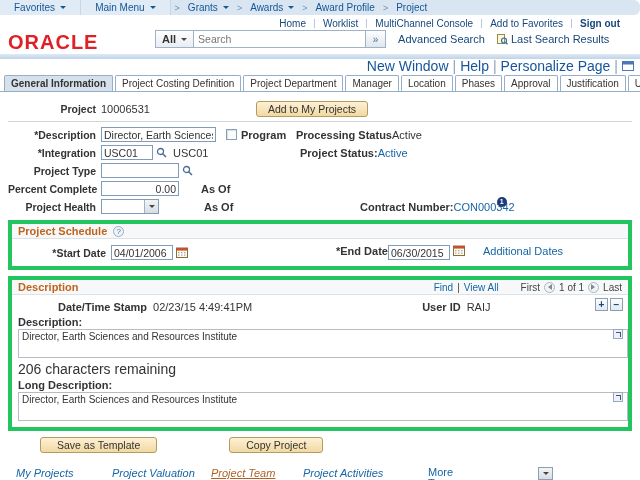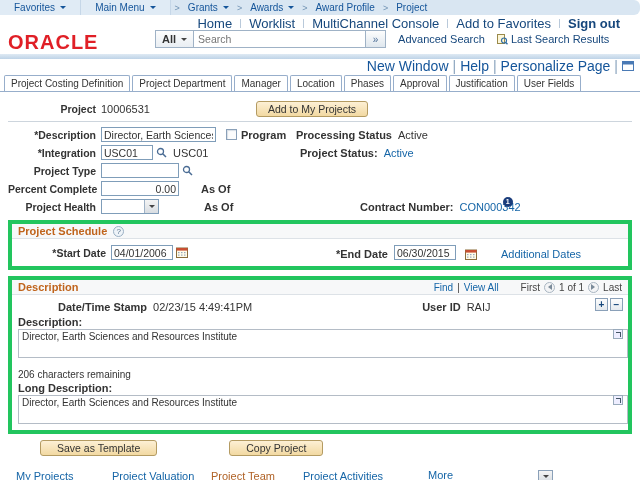--- a/index.html
+++ b/index.html
@@ -11,21 +11,21 @@
     font-size:10px; color:#15559a;border-radius:6px; }
   .crumb-seg { padding:0 14px; height:15px; display:flex; align-items:center;
     border-right:1px solid #c6d7e8; background:#e0ebf5; cursor:default; }
   .crumb-item { padding:0 4px; display:flex; align-items:center; }
   .crumb-sep { color:#6f91b2; padding:0 4px; font-size:9px; }
   .caret { display:inline-block; width:0; height:0; border:3px solid transparent;
     border-top-color:#15559a; margin-left:5px; margin-top:3px; }
 
   
   .top-links { display:flex; justify-content:flex-end; align-items:center;
-    padding:2px 12px 0 0; font-size:13px; color:#16477c; height:14px; }
+    padding:2px 12px 0 0; font-size:10px; color:#16477c; height:14px; }
   .top-links a { color:#16477c; text-decoration:none; padding:0 8px; }
   .tl-sep { border-left:1px solid #b9c9da; height:9px; }
   .sign-out { font-weight:bold; }
   .header-row { position:relative; height:24px; }
   .brand { position:absolute; left:8px; top:2px; color:#e01f26; font-weight:bold;
     font-size:20px; letter-spacing:1px; }
   .search-cluster { position:absolute; left:135px; top:1px; display:flex; align-items:center;padding-left:20px; }
   .scope-box { display:flex; align-items:center; border:1px solid #9fb2c6;
     background:linear-gradient(#fdfdfd,#e9eef3); height:18px; padding:0 6px; font-weight:bold; }
   .scope-box .caret { border-top-color:#444; }
@@ -50,21 +50,21 @@
   .tab.active { background:#d7e1eb; font-weight:bold; }
 
   
   .content { padding:4px 8px 0 8px; }
   .frow { position:relative; display:flex; align-items:center; margin:3px 0; height:15px; }
   .flabel { width:88px; text-align:right; font-weight:bold; margin-right:5px;
     font-size:10.5px; white-space:nowrap; }
   .tinput { border:1px solid #7f9db9; height:15px; font-size:10.5px; padding:0 2px; color:#333; }
   .ricon { margin-left:3px; display:inline-flex; cursor:pointer; }
   .static-val { margin-left:6px; }
-  .rcol { position:absolute; display:flex; gap:6px; align-items:flex-end; }
+  .rcol { position:absolute; display:flex; gap:0; align-items:flex-start; }
   .rlabel { font-weight:bold; }
   a.plink { color:#1565a7; text-decoration:none; }
   .project-row { position:relative; height:18px; margin:4px 0 2px 0; display:flex; align-items:center; }
   .hr { border-top:1px solid #cdd5dd; margin:3px 0 5px 0; }
   .checkbox { width:11px; height:11px; border:1px solid #8aa0b8; background:#fcfcfc;
     display:inline-block; margin:0 4px 0 10px; box-shadow:inset 1px 1px 1px #d7dee6; cursor:pointer; }
   .selectbox { display:inline-flex; height:15px; border:1px solid #7f9db9; background:#fff; cursor:pointer; }
   .selectbox .sel-area { width:42px; }
   .selectbox .sel-btn { width:14px; background:linear-gradient(#f4f4f4,#d8dde2);
     border-left:1px solid #9fb2c6; display:flex; align-items:center; justify-content:center; }
@@ -107,25 +107,25 @@
   .stamp-row .lab { font-weight:bold; margin-right:6px; }
   .stamp-row .u { margin-left:170px; }
   .talabel { font-weight:bold; margin:2px 0 1px 0; }
   .ta-wrap { position:relative; }
   .ta { width:610px; height:29px; border:1px solid #b4bcc6; font-size:10px; padding:1px 3px;
     resize:none; font-family:"Liberation Sans", sans-serif; color:#333; }
   .expand-ic { position:absolute; right:-1px; top:0; width:10px; height:10px;
     border:1px solid #9ab; background:#eef; cursor:pointer; }
   .expand-ic::after { content:""; position:absolute; left:2px; top:2px; width:4px; height:4px;
     border-top:1px solid #456; border-right:1px solid #456; }
-  .chars-left { font-size:10px; margin:9px 0 2px 0; }
+  .chars-left { font-size:14px; margin:1px 0 2px 0; }
 
   .action-btns { display:flex; gap:72px; margin:6px 0 0 32px; }
   .links-row { display:flex; align-items:flex-start; margin:14px 0 0 8px; }
-  .links-row a { color:#1565a7; text-decoration:none; }
+  .links-row a { color:#1565a7; text-decoration:none;font-style:italic; }
   .links-row .col { width:96px; }
   .link-brown { color:#b06226 !important; text-decoration:underline !important; }
   .more-wrap { width:70px; line-height:11px; color:#1565a7; }
   .mini-dd { width:15px; height:13px; border:1px solid #8aa0b8;
     background:linear-gradient(#f4f4f4,#d8dde2); display:flex; align-items:center;
     justify-content:center; margin-left:40px; cursor:pointer; }
   svg { display:block; }
 </style>
 </head>
 <body>
@@ -200,20 +200,21 @@
   <span class="u-sep">|</span>
   <a href="#">Personalize Page</a>
   <span class="u-sep">|</span>
   <svg width="12" height="10" viewBox="0 0 12 10">
     <rect x="0.5" y="0.5" width="11" height="9" fill="#fff" stroke="#4a7ab5"></rect>
     <rect x="0.5" y="0.5" width="11" height="3" fill="#4a7ab5"></rect>
   </svg>
 </div>
 
 <div class="tabs">
+  <div class="tab active">General Information</div>
   <div class="tab">Project Costing Definition</div>
   <div class="tab">Project Department</div>
   <div class="tab">Manager</div>
   <div class="tab">Location</div>
   <div class="tab">Phases</div>
   <div class="tab">Approval</div>
   <div class="tab">Justification</div>
   <div class="tab">User Fields</div>
 
 </div>

